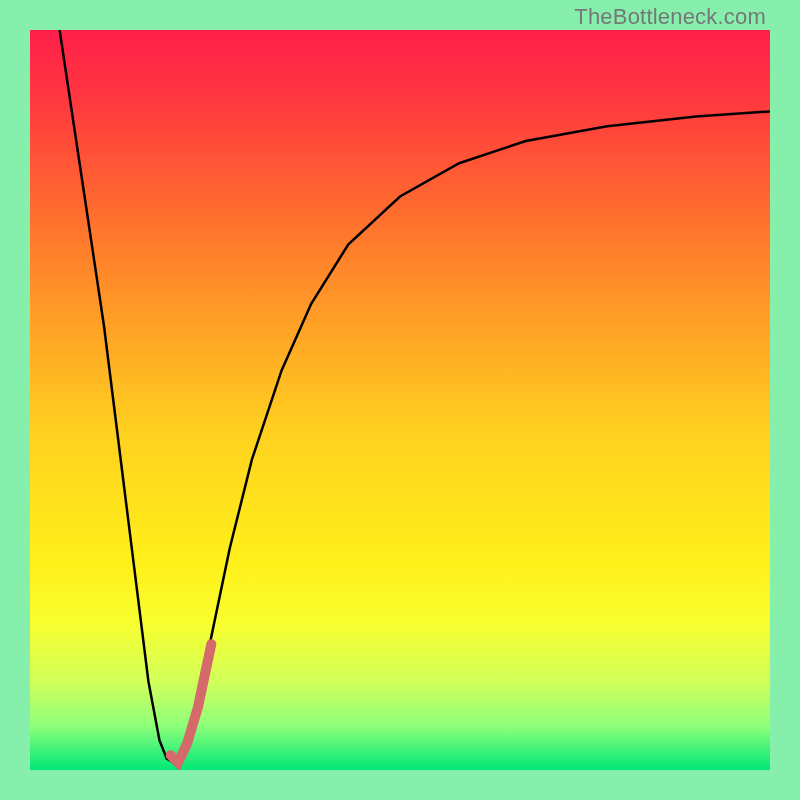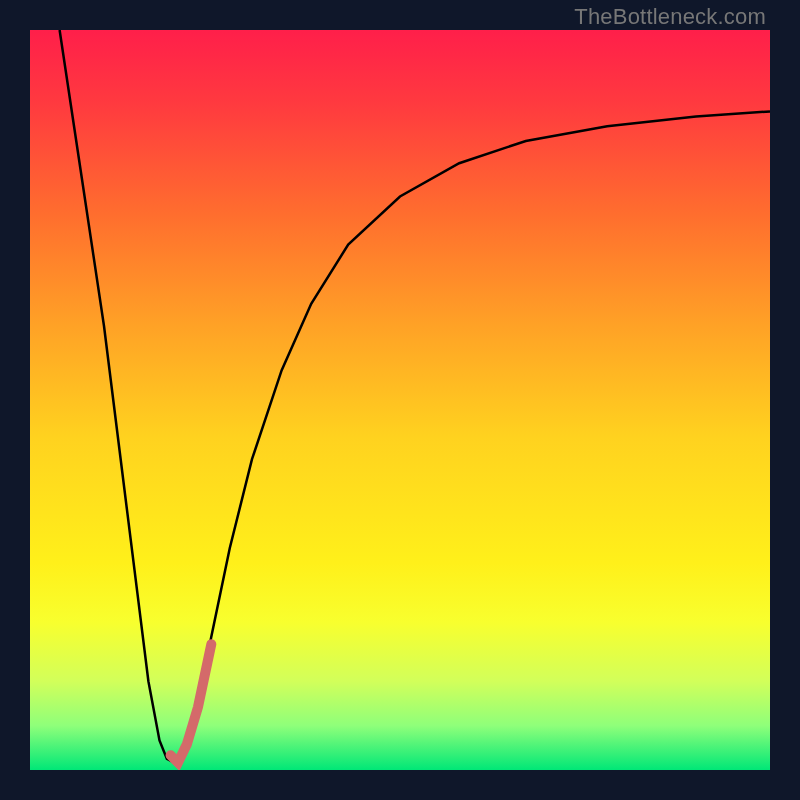--- a/index.html
+++ b/index.html
@@ -8,21 +8,21 @@
     width: 800px;
     height: 800px;
     overflow: hidden;
     background: #000;
     font-family: Arial, Helvetica, sans-serif;
   }
   .frame {
     position: absolute;
     left: 0; top: 0;
     width: 800px; height: 800px;
-    background: #0f172a;
+    background: #86efac;
   }
   .plot {
     position: absolute;
     left: 30px;
     top: 30px;
     width: 740px;
     height: 740px;
   }
   .watermark {
     position: absolute;

